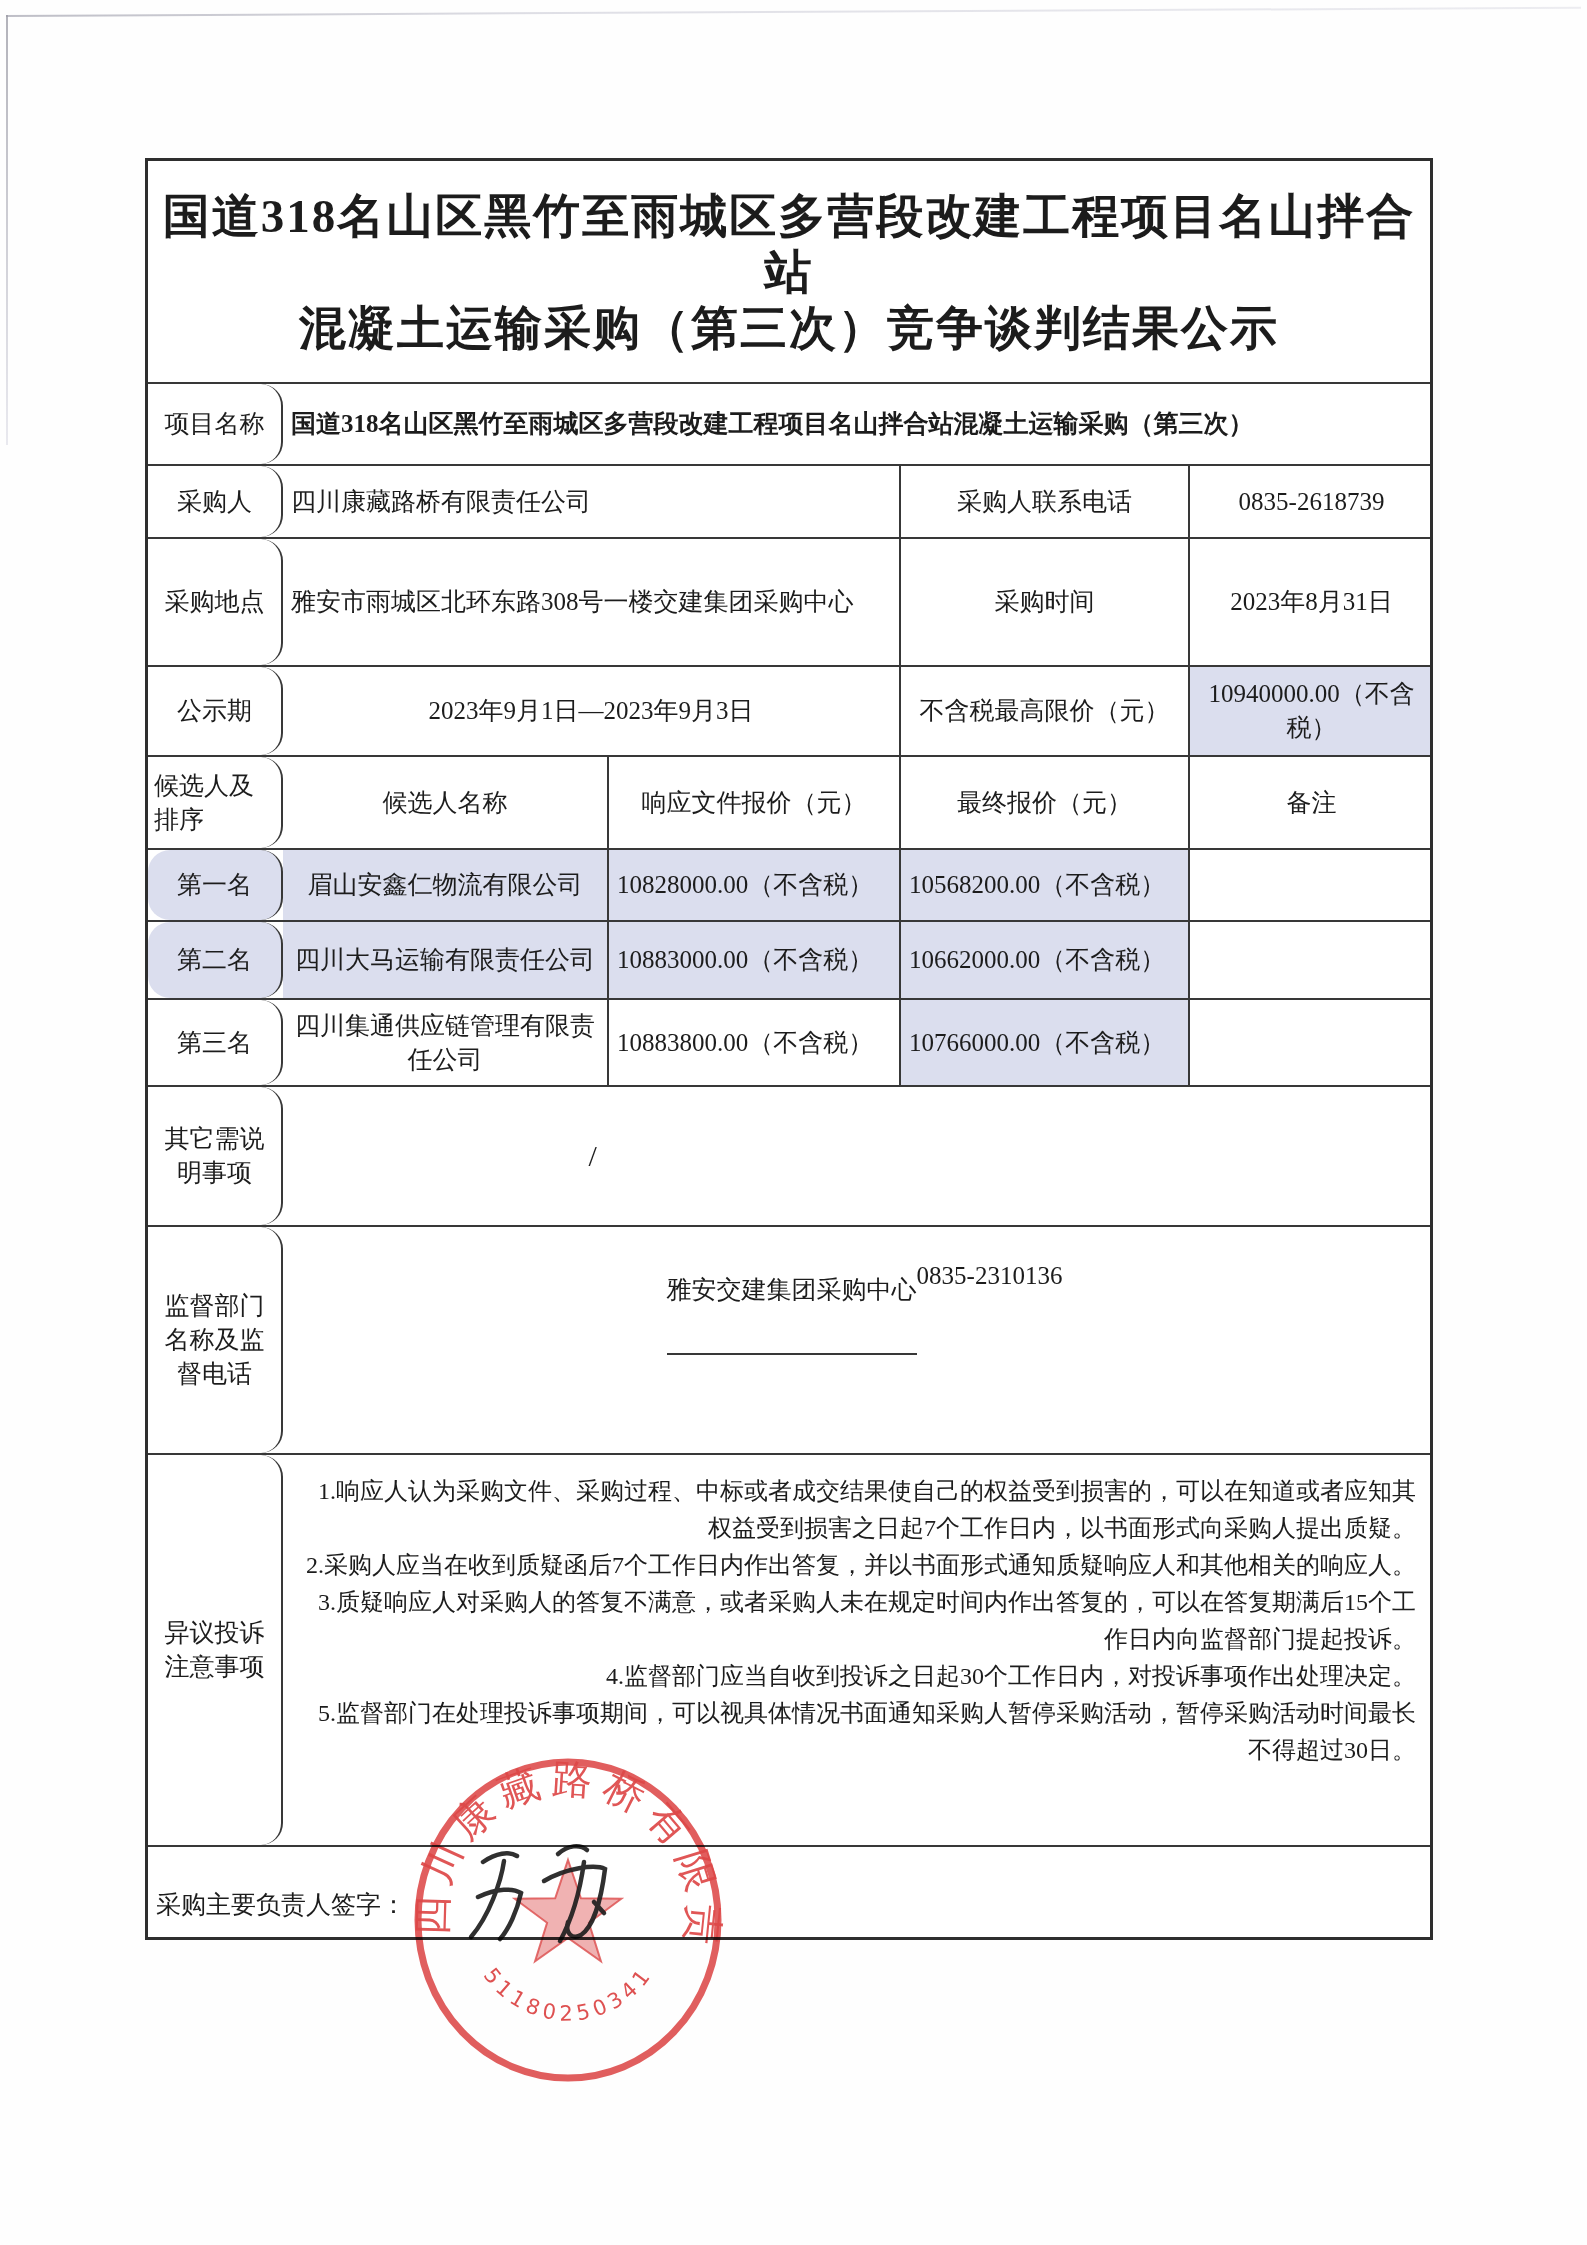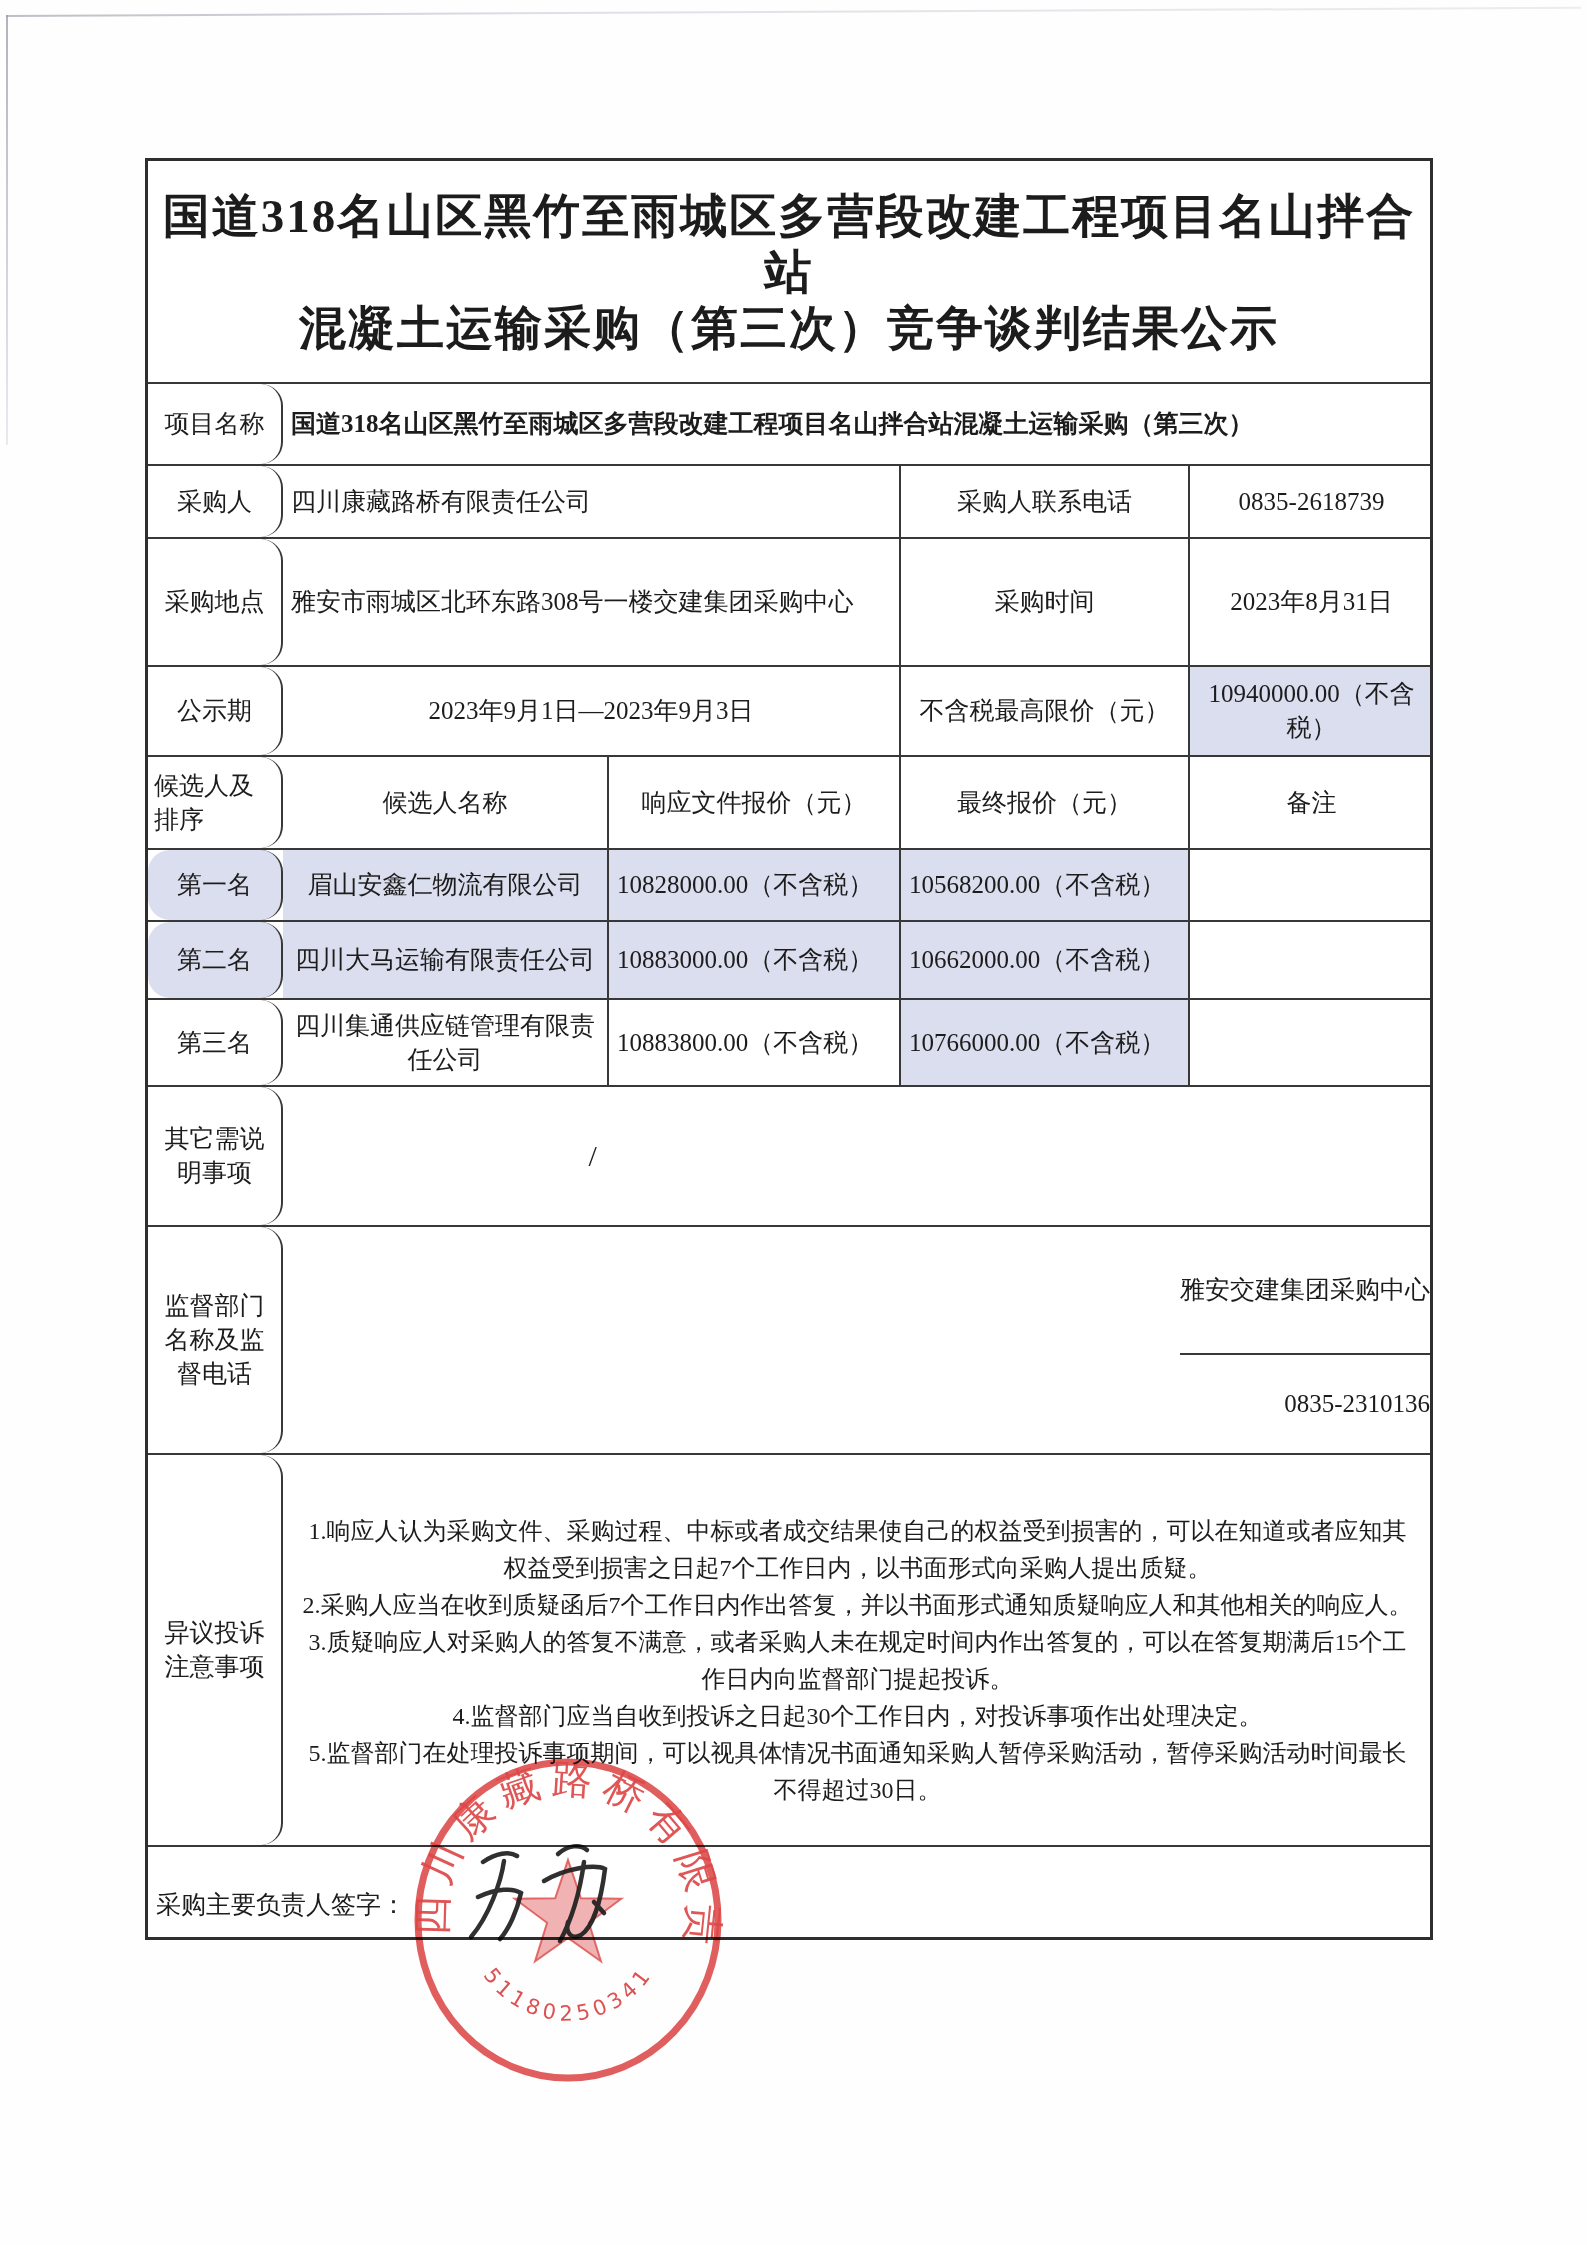--- a/index.html
+++ b/index.html
@@ -51,28 +51,28 @@
   .r-super{height:228px;gap:16px;}
   .r-objection{height:392px;}
   .r-sign{height:116px;position:relative;}
 
   .rank-head{justify-content:flex-start;text-align:left;padding:4px 6px;}
 
   .other-value{position:relative;}
   .slash{position:absolute;left:27%;top:50%;transform:translate(-50%,-50%);
     font-size:30px;}
 
-  .super-stack{display:flex;flex-direction:column;padding:0;align-items:flex-end;}
+  .super-stack{display:flex;flex-direction:row;padding:0;align-items:flex-start;}
   .sub-cell{box-sizing:border-box;display:flex;align-items:center;justify-content:center;
     font-size:25px;}
   .sub-top{height:128px;border-bottom:2px solid #383838;}
   .sub-bottom{height:98px;}
 
-  .objection-body{display:block;text-align:center;padding:18px 14px 10px 16px;
-    font-size:24px;line-height:37px;margin-top:40px;}
+  .objection-body{display:block;text-align:right;padding:18px 14px 10px 16px;
+    font-size:24px;line-height:37px;}
   .objection-body p{margin:0;}
 
   .sign-cell{flex:1 1 auto;border-right:none;justify-content:flex-start;text-align:left;
     padding-left:8px;font-size:25px;}
 
   
   .stamp-svg{position:absolute;left:408px;top:1750px;width:332px;height:340px;
     overflow:visible;mix-blend-mode:multiply;z-index:5;}
 </style>
 </head>

